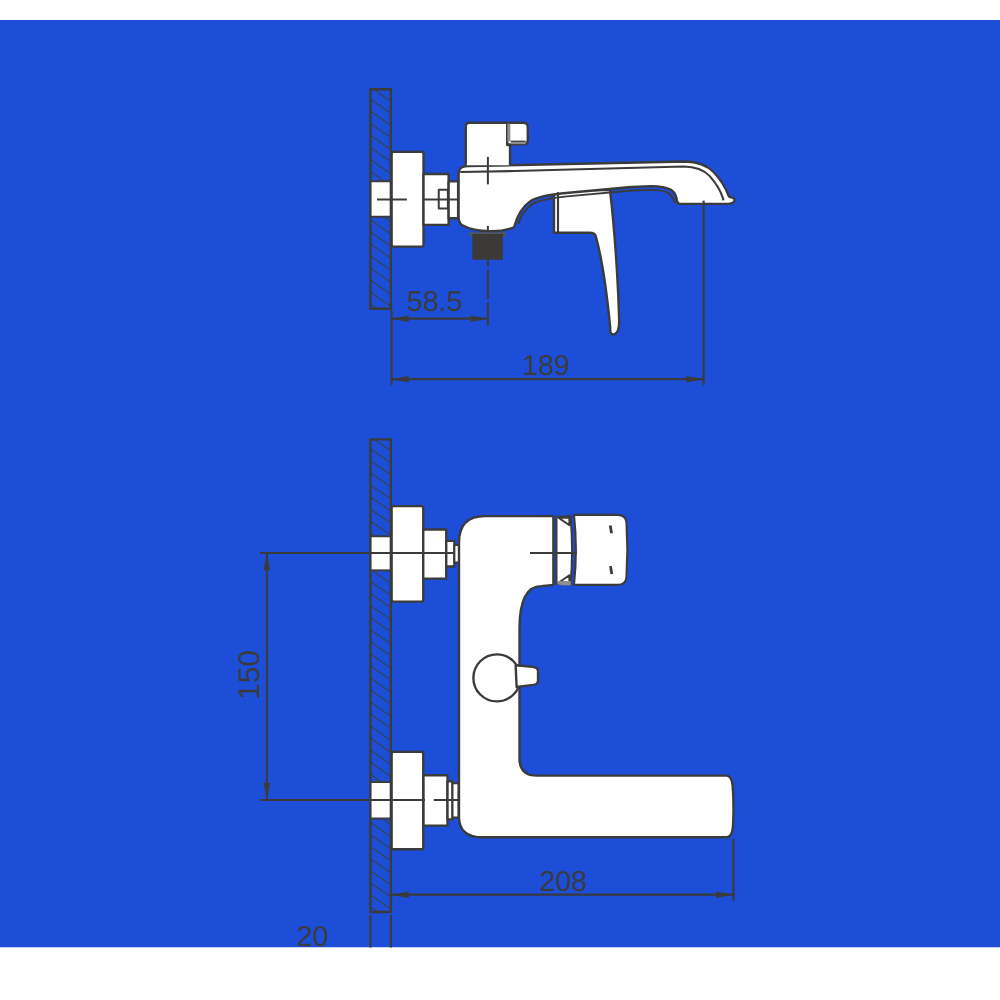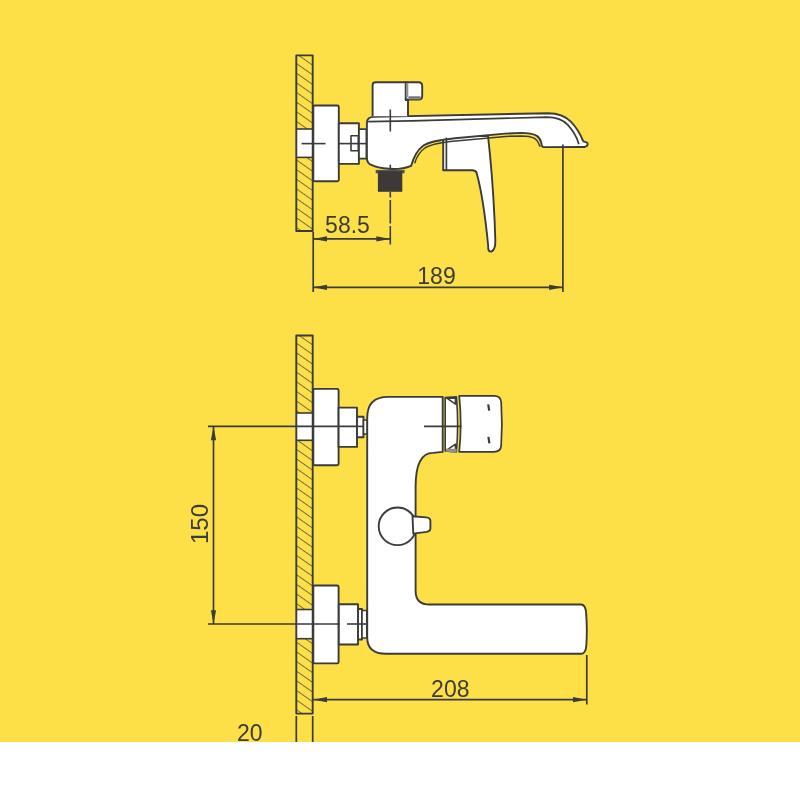--- a/index.html
+++ b/index.html
@@ -1,16 +1,16 @@
 <!DOCTYPE html>
 <html><head>
 <meta charset="utf-8">
 <style>
   html,body{margin:0;padding:0;background:#ffffff;}
-  .page{width:800px;height:742px;position:relative;background:#fde047;}
+  .page{width:800px;height:742px;position:relative;background:#1d4ed8;margin-top:16px;}
   svg{position:absolute;left:0;top:0;}
   text{font-family:"Liberation Sans",sans-serif;fill:#3b3b3b;}
 </style>
 </head>
 <body>
 <div class="page">
 <svg width="800" height="800" viewBox="0 0 800 800">
 <defs>
   <pattern id="hatch" patternUnits="userSpaceOnUse" width="24" height="7.9" patternTransform="rotate(35)">
     <line x1="-2" y1="0" x2="26" y2="0" stroke="#3c3c3c" stroke-width="1.4"></line>

